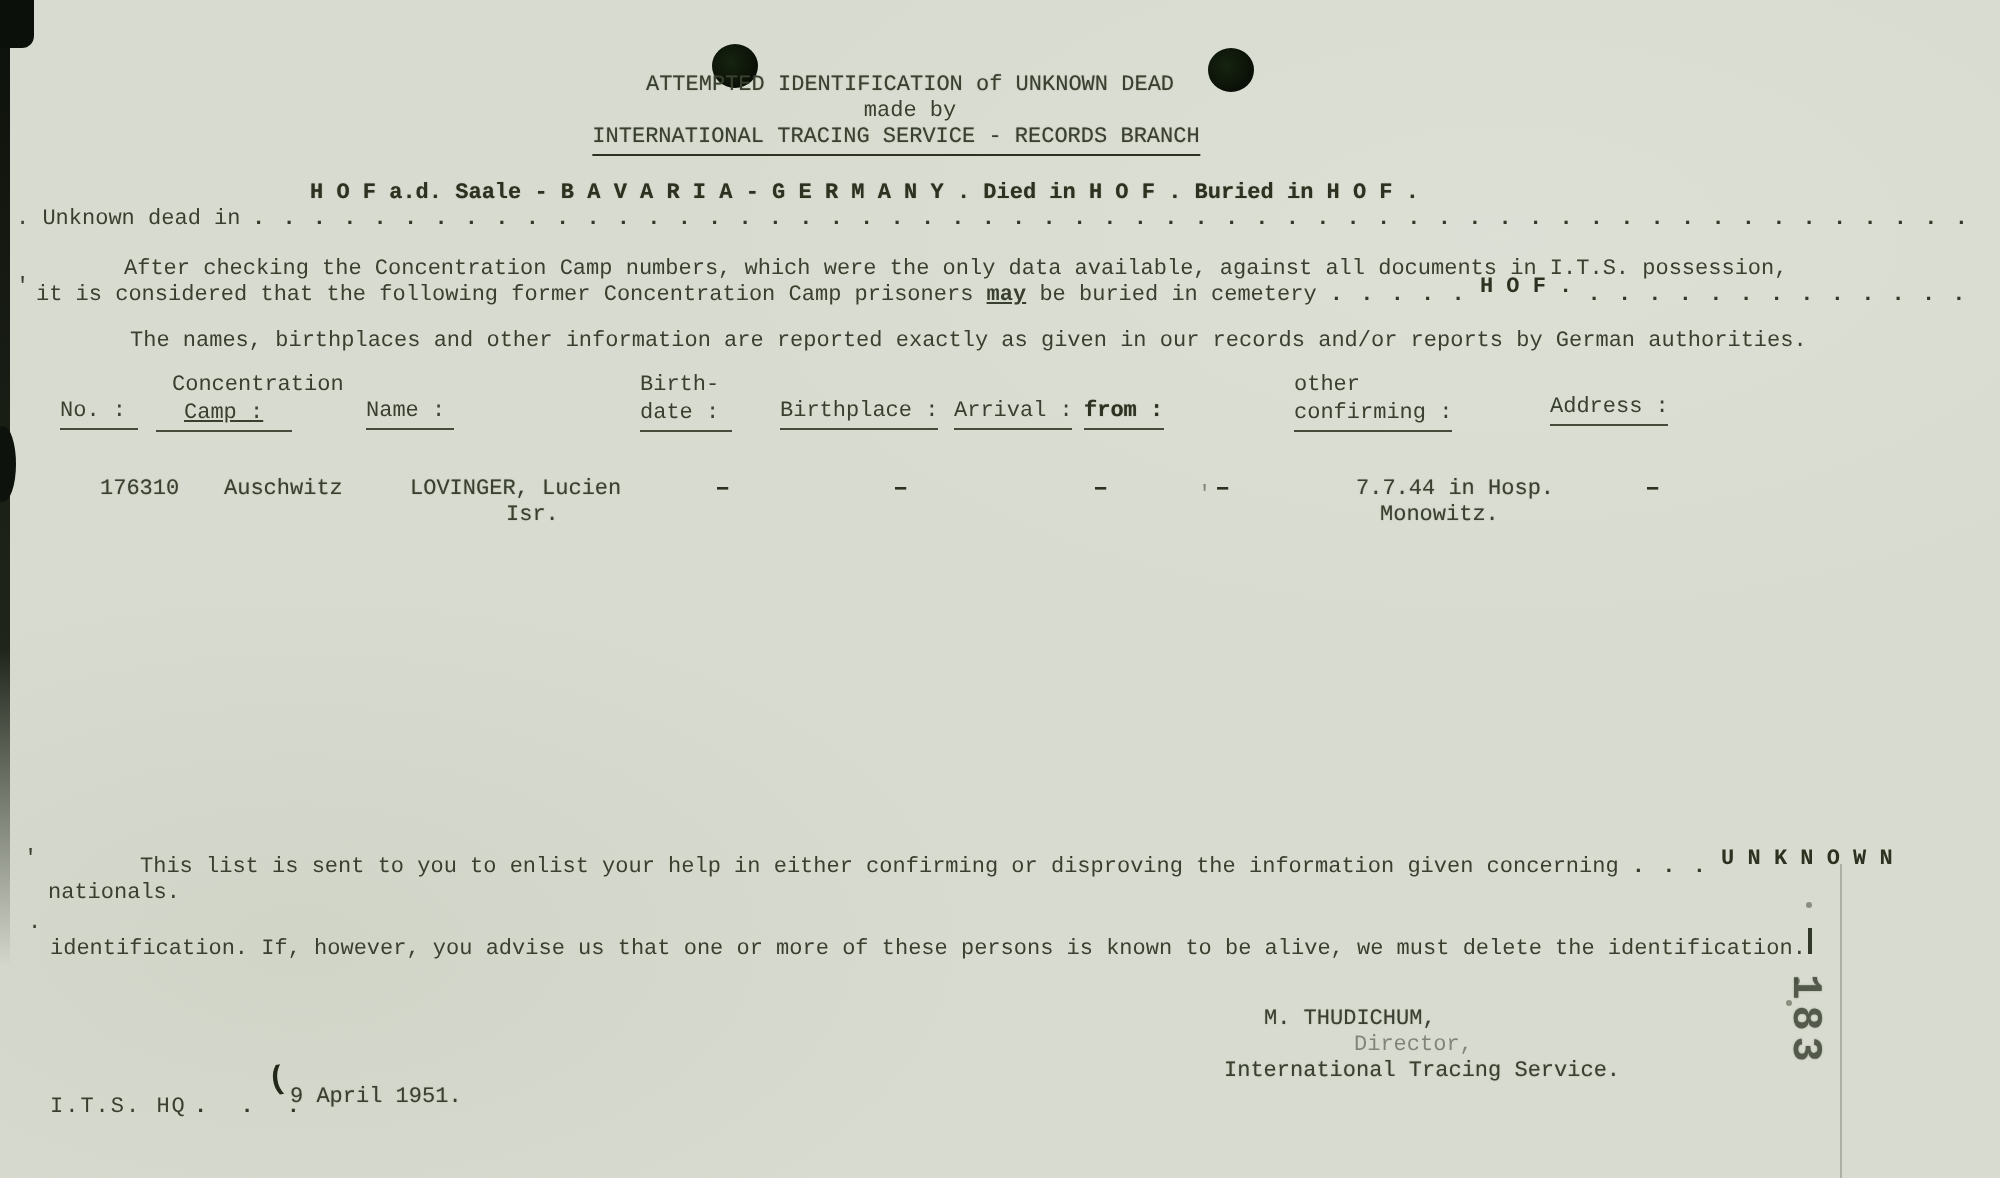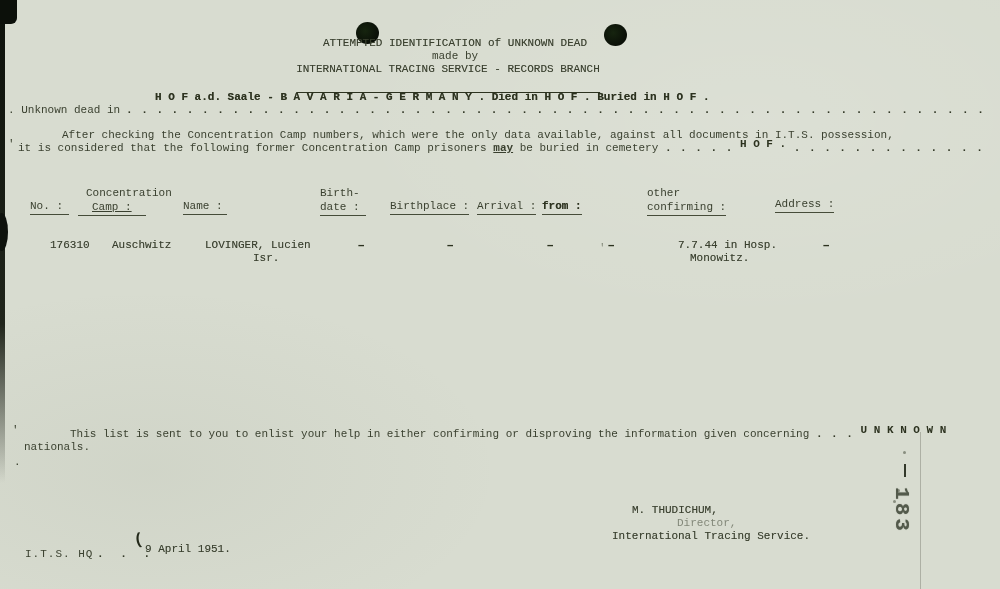--- a/index.html
+++ b/index.html
@@ -14,21 +14,21 @@
       #d8dcd0;
     font-family:"Liberation Mono","DejaVu Sans Mono",monospace;
     color:#3a402f;
     font-size:11px;
     line-height:13px;
   }
   .t{position:absolute;white-space:nowrap;}
   .strong{font-weight:bold;color:#2c321f;text-shadow:0 0 .5px rgba(44,50,31,.6);}
   .soft{text-shadow:0 0 .6px rgba(58,64,47,.45);}
   .center{transform:translateX(-50%);}
-  .u-full{border-bottom:1.6px solid #2c321f;padding-bottom:16px;}
+  .u-full{border-bottom:1.6px solid #2c321f;padding-bottom:1px;}
   .dots{font-weight:bold;letter-spacing:1px;color:#333927;}
   .clip{overflow:hidden;}
   .raised{position:relative;top:-4px;font-weight:bold;color:#2c321f;}
   .may{font-weight:bold;text-decoration:underline;}
   .lbl{border-bottom:1.3px solid rgba(44,50,31,.85);padding-bottom:1px;display:inline-block;}
   .hdr-top{display:block;margin-bottom:1px;}
   .dash{display:inline-block;font-weight:bold;transform:scaleX(1.8);color:#2c321f;}
   .faint{opacity:.55;}
   .edge-left{position:absolute;left:0;top:0;width:5px;height:100%;
     background:linear-gradient(to bottom,#0d110b 0%,#20251b 55%,rgba(32,37,27,0) 82%);}
@@ -71,20 +71,21 @@
 
   <div class="t" style="left:8px;top:104px;">. Unknown dead in</div>
   <div class="t dots clip" style="left:126px;top:104px;width:864px;">. . . . . . . . . . . . . . . . . . . . . . . . . . . . . . . . . . . . . . . . . . . . . . . . . . . . . . . . . . . . . . . .</div>
 
   <div class="t" style="left:62px;top:129px;">After checking the Concentration Camp numbers, which were the only data available, against all documents in I.T.S. possession,</div>
   <div class="t" style="left:8px;top:138px;">'</div>
   <div class="t" style="left:18px;top:142px;">
     <span>it is considered that the following former Concentration Camp prisoners </span><span class="may">may</span><span> be buried in cemetery </span><span class="dots">. . . . .</span><span class="raised"> H O F .</span><span class="dots"> . . . . . . . . . . . . .</span>
   </div>
 
+  <div class="t" style="left:65px;top:165px;">The names, birthplaces and other information are reported exactly as given in our records and/or reports by German authorities.</div>
 
   <div class="t" style="left:30px;top:200px;">
     <span class="lbl" style="padding-right:6px;">No. :</span>
   </div>
   <div class="t" style="left:78px;top:187px;">
     <span class="hdr-top" style="padding-left:8px;">Concentration</span>
     <span class="lbl" style="padding:0 14px 1px 14px;text-decoration:underline;">Camp :</span>
   </div>
   <div class="t" style="left:183px;top:200px;">
     <span class="lbl" style="padding-right:4px;">Name :</span>
@@ -122,20 +123,21 @@
   <div class="t soft" style="left:678px;top:239px;">7.7.44 in Hosp.</div>
   <div class="t soft" style="left:690px;top:252px;">Monowitz.</div>
   <div class="t dash" style="left:823px;top:239px;">-</div>
 
   <div class="t" style="left:12px;top:424px;">'</div>
   <div class="t" style="left:70px;top:428px;">
     <span>This list is sent to you to enlist your help in either confirming or disproving the information given concerning </span><span class="dots">. . .</span><span class="raised"> U N K N O W N</span>
   </div>
   <div class="t" style="left:24px;top:441px;">nationals.</div>
   <div class="t" style="left:14px;top:456px;">.</div>
+  <div class="t" style="left:25px;top:469px;">identification. If, however, you advise us that one or more of these persons is known to be alive, we must delete the identification.</div>
 
   <div class="t soft" style="left:632px;top:504px;">M. THUDICHUM,</div>
   <div class="t faint" style="left:677px;top:517px;">Director,</div>
   <div class="t soft" style="left:612px;top:530px;">International Tracing Service.</div>
 
   <div class="t" style="left:25px;top:548px;letter-spacing:1px;">I.T.S.  HQ</div>
   <div class="t dots" style="left:97px;top:548px;letter-spacing:5px;">. . .</div>
   <div class="t handmark" style="left:134px;top:534px;">(</div>
   <div class="t soft" style="left:145px;top:543px;">9 April 1951.</div>
 

